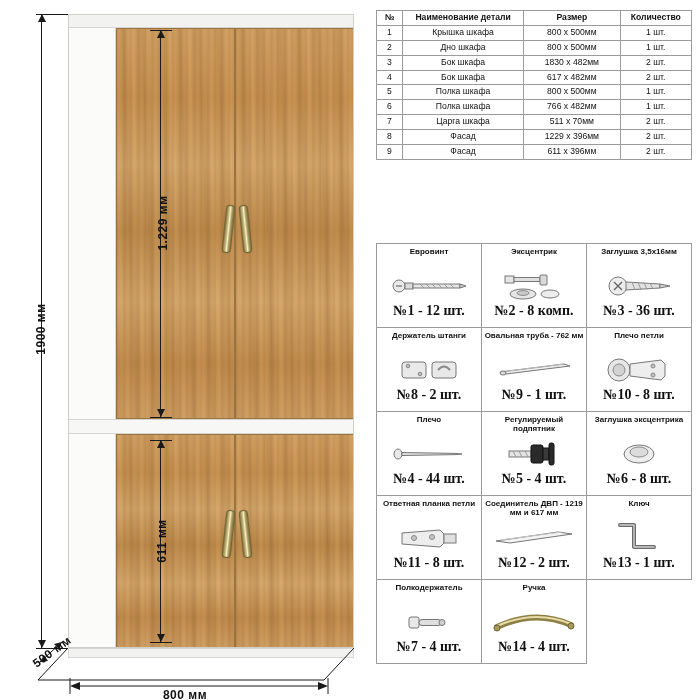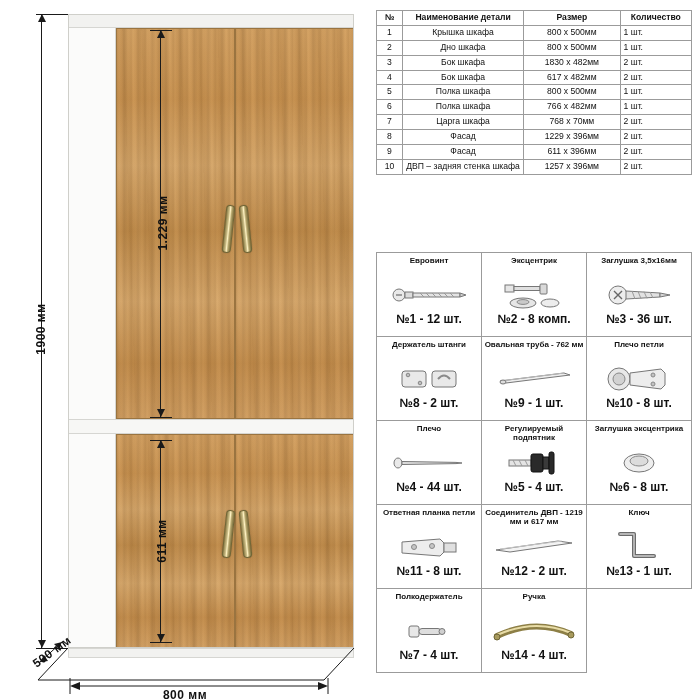--- a/index.html
+++ b/index.html
@@ -184,26 +184,26 @@
     line-height: 1.15;
   }
   .parts-table th {
     font-weight: bold;
     text-align: center;
     font-size: 8.6px;
   }
   .col-num { width: 20px; text-align: center; }
   .col-name { width: 120px; text-align: center; }
   .col-size { width: 96px; text-align: center; }
-  .col-qty { width: 66px; }
+  .col-qty { width: 66px; text-align: center; }
 
   
   .hw-grid {
     position: absolute;
-    left: 376px; top: 252px;
+    left: 376px; top: 243px;
     width: 316px;
     border-collapse: collapse;
     table-layout: fixed;
   }
   .hw-grid td {
     border: 1px solid #9b9b9b;
     width: 33.33%;
     height: 78px;
     vertical-align: top;
     padding: 3px 2px 2px;
@@ -216,23 +216,24 @@
     line-height: 1.15;
     min-height: 22px;
   }
   .hw-art {
     height: 34px;
     display: flex;
     align-items: center;
     justify-content: center;
   }
   .hw-qty {
-    font-size: 12px;
+    font-size: 14px;
     font-weight: bold;
     color: #111;
+    font-family: Liberation Serif, serif;
   }
   svg { display: block; }
 </style>
 </head>
 <body>
 
 <div class="root">
 
   <div class="drawing">
 
@@ -333,39 +334,33 @@
       </tr>
       <tr>
         <td class="col-num">6</td>
         <td class="col-name">Полка шкафа</td>
         <td class="col-size">766 х 482мм</td>
         <td class="col-qty">1 шт.</td>
       </tr>
       <tr>
         <td class="col-num">7</td>
         <td class="col-name">Царга шкафа</td>
-        <td class="col-size">768 х 70мм</td>
+        <td class="col-size">511 х 70мм</td>
         <td class="col-qty">2 шт.</td>
       </tr>
       <tr>
         <td class="col-num">8</td>
         <td class="col-name">Фасад</td>
         <td class="col-size">1229 х 396мм</td>
         <td class="col-qty">2 шт.</td>
       </tr>
       <tr>
         <td class="col-num">9</td>
         <td class="col-name">Фасад</td>
         <td class="col-size">611 х 396мм</td>
-        <td class="col-qty">2 шт.</td>
-      </tr>
-      <tr>
-        <td class="col-num">10</td>
-        <td class="col-name">ДВП – задняя стенка шкафа</td>
-        <td class="col-size">1257 х 396мм</td>
         <td class="col-qty">2 шт.</td>
       </tr>
     </tbody>
   </table>
 
   <table class="hw-grid">
     <tbody>
 
       <tr>
         <td>

